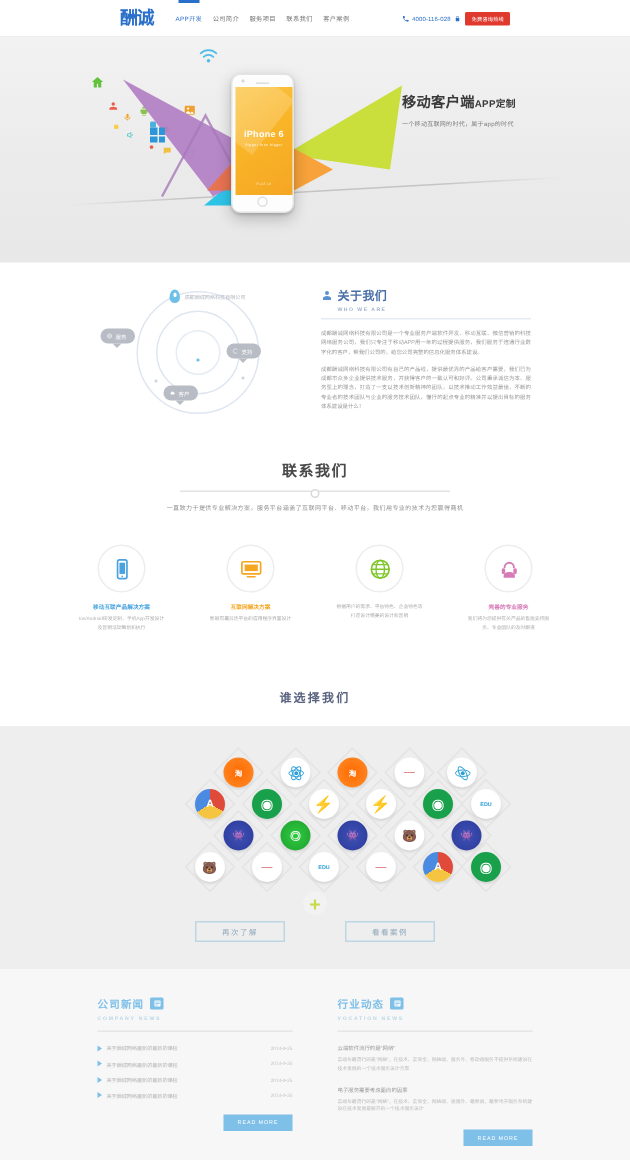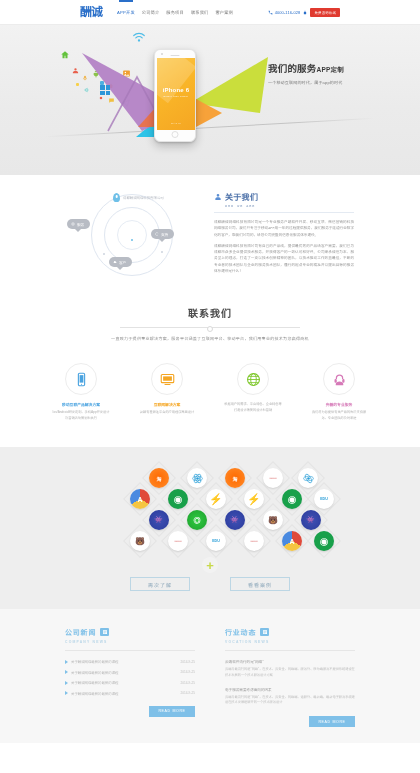--- a/index.html
+++ b/index.html
@@ -121,21 +121,21 @@
   }
   .hero-p {
     font-size:4px; color:#7a7a7a; margin-top:4px; white-space:nowrap;
     letter-spacing:.2px;
   }
 
   
   .about {
     background:#fff; padding:16px 0 18px; display:flex; justify-content:center;
   }
-  .about-inner { width:290px; display:flex; gap:14px;font-family:Liberation Mono, monospace; }
+  .about-inner { width:290px; display:flex; gap:14px; }
   .about-left { width:135px; position:relative; height:88px; }
   .ring { position:absolute; border-radius:50%; border:.6px solid #dfe6f0; }
   .ring.r1 { width:82px; height:82px; left:26px; top:3px; }
   .ring.r2 { width:56px; height:56px; left:39px; top:16px; }
   .ring.r3 { width:30px; height:30px; left:52px; top:29px; border-color:#e6ecf4; }
   .bubble {
     position:absolute; background:#b8bcc4; color:#fff; border-radius:7px;
     padding:2.5px 6px 2.5px 4px; font-size:3.6px; display:flex;
     align-items:center; gap:2px; white-space:nowrap;
   }
@@ -366,21 +366,21 @@
         <div class="phone-speaker"></div>
         <div class="phone-screen">
           <div class="screen-title">iPhone 6</div>
           <div class="screen-sub">Bigger than bigger</div>
           <div class="screen-foot">FLAT UI</div>
         </div>
         <div class="phone-home"></div>
       </div>
 
       <div class="hero-copy">
-        <div class="hero-h1"><span>我们的服务</span><span class="small">APP定制</span></div>
+        <div class="hero-h1"><span>移动客户端</span><span class="small">APP定制</span></div>
         <div class="hero-p">一个移动互联网的时代，属于app的时代</div>
       </div>
     </div>
   </div>
 
   <div class="about">
     <div class="about-inner">
       <div class="about-left">
         <div class="ring r1"></div>
         <div class="ring r2"></div>
@@ -478,20 +478,23 @@
               <path d="M6 19c0-2.5 2.7-4 6-4s6 1.5 6 4v2H6z" fill="#d67ab8"></path>
             </svg>
         </div>
         <div class="svc-name" style="color:#d67ab8">完善的专业服务</div>
         <div class="svc-txt">我们将为您提供有关产品的售后支持服务、专业团队的及时跟进</div>
       </div>
 
     </div>
   </div>
 
+  <div class="whyus-head">
+    <div class="whyus-title">谁选择我们</div>
+  </div>
   <div class="whyus">
     <div class="grid-wrap">
 
       <div class="cell" style="left:47px;top:0">
           <div class="diamond"></div>
           <div class="logo-circle" style="background:radial-gradient(circle,#ff6a00 0%,#ff8c2b 100%);color:#fff;font-size:5px;font-weight:bold">淘</div>
         </div>
       <div class="cell" style="left:85px;top:0">
           <div class="diamond"></div>
           <div class="logo-circle">

